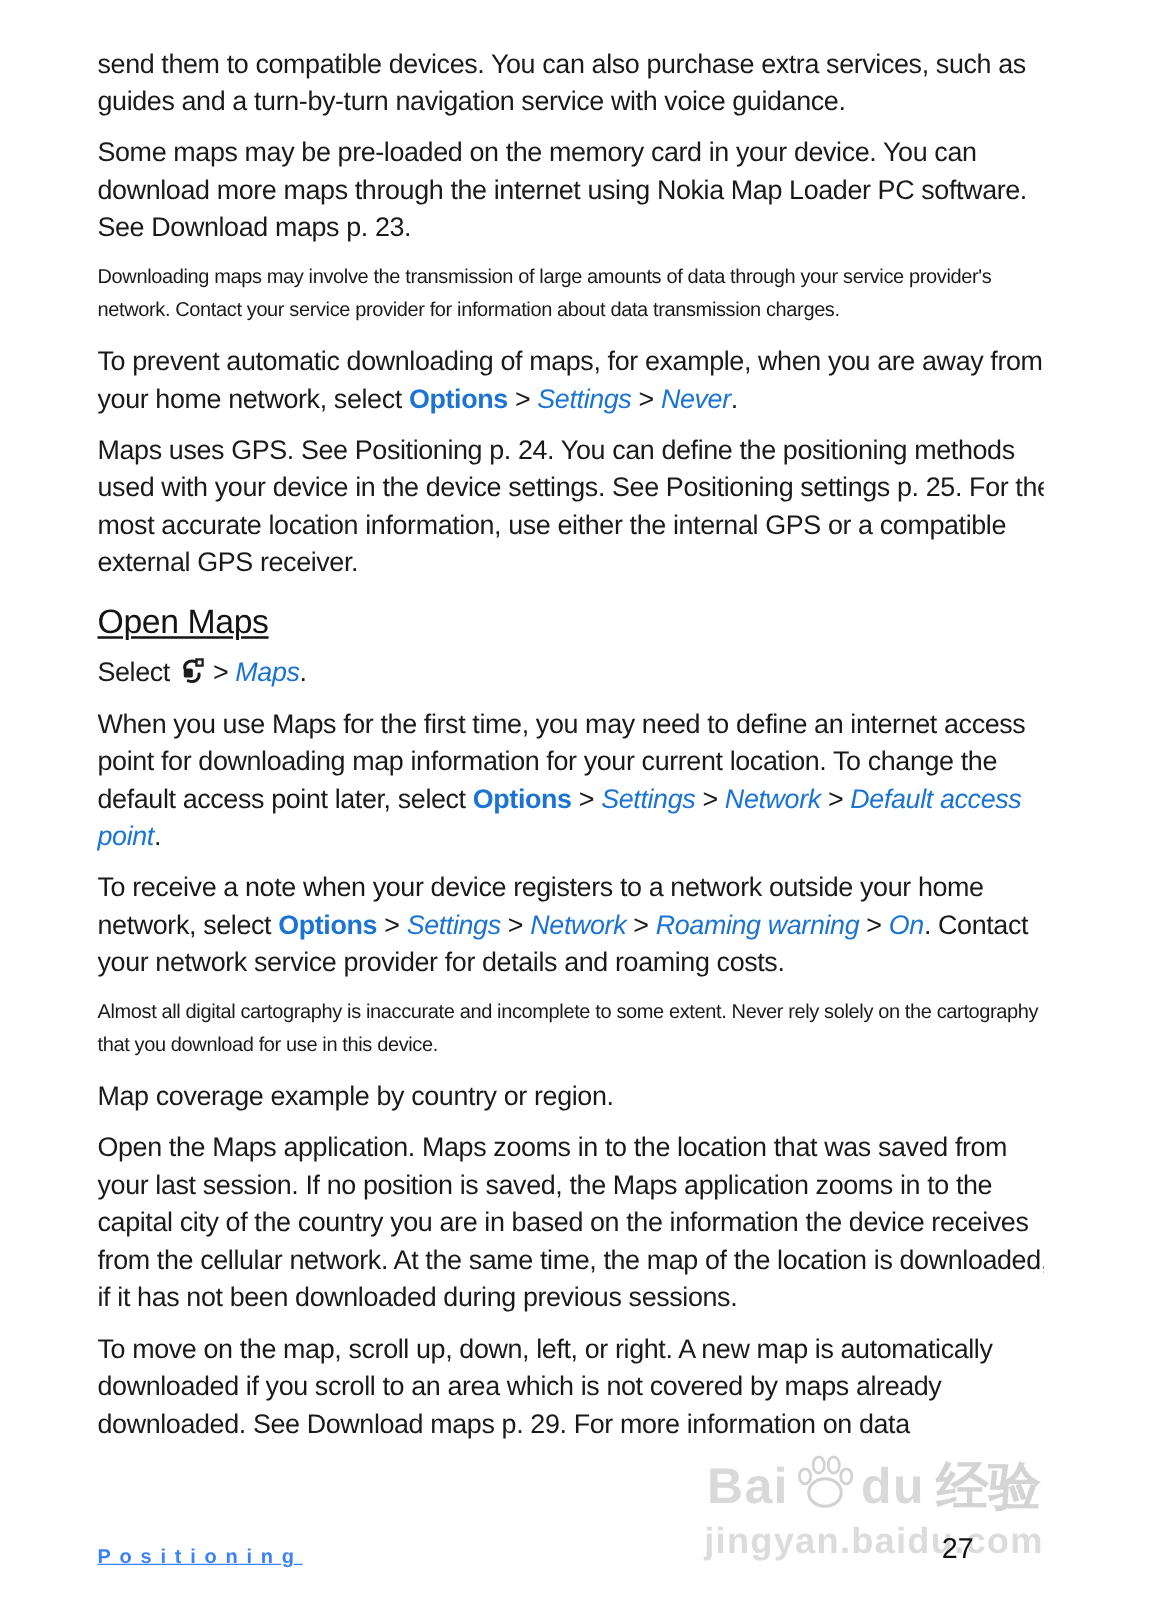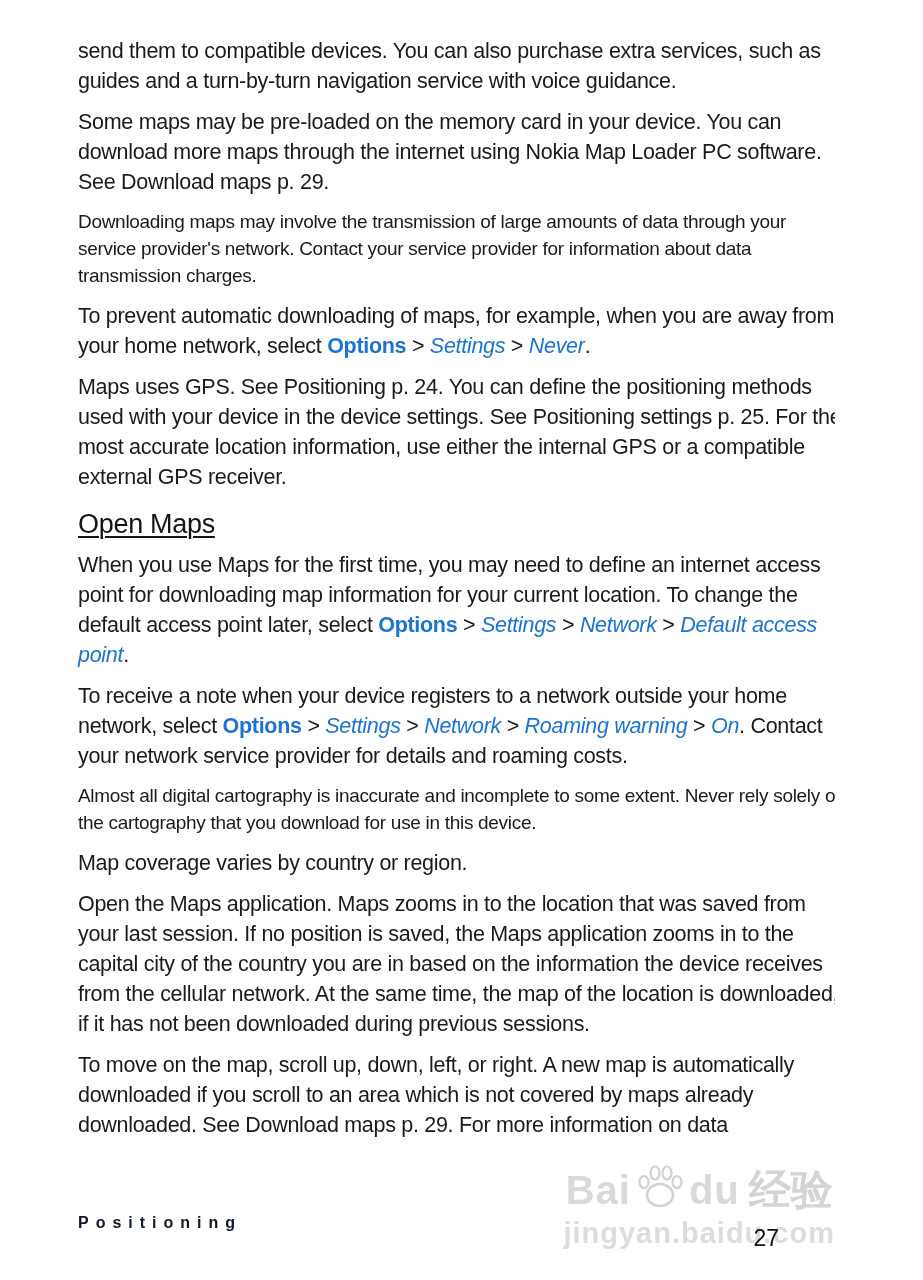--- a/index.html
+++ b/index.html
@@ -6,33 +6,33 @@
   .page {
     position:relative;
     width:835px; height:1280px;
     background:#ffffff;
     font-family:"Liberation Sans", sans-serif;
     color:#1a1a1a;
     overflow:hidden;
   }
   .content { position:absolute; left:78px; top:36px; width:768px; }
   p.body  { font-size:21.5px; line-height:30px; margin:0 0 11px 0; letter-spacing:-0.3px; }
-  p.note  { font-size:19px;   line-height:27px; margin:2px 0 12px 0; letter-spacing:-0.3px; }
+  p.note  { font-size:16px;   line-height:27px; margin:2px 0 12px 0; letter-spacing:-0.3px; }
   h2.sect {
     font-size:27px; line-height:34px; font-weight:normal;
     margin:15px 0 9px 0; letter-spacing:-0.3px;
     text-decoration:underline; text-decoration-thickness:2px; text-underline-offset:3px;
     color:#141414;
   }
   .b-blue { color:#1b74d3; font-weight:bold;text-align:center; }
   .i-blue { color:#1b74d3; font-style:italic; }
   .menu-icon { display:inline-block; width:21px; height:23px; vertical-align:-3px; margin:0 1px; }
   .footer-label {
-    position:absolute; left:78px; bottom:48px;
-    font-size:16px; font-weight:600; letter-spacing:7px; color:#0f172a; z-index:3;
+    position:absolute; left:78px; bottom:25px;
+    font-size:16px; font-weight:600; letter-spacing:7px; color:#3b82f6; z-index:3;text-decoration:underline;
   }
   .page-num {
     position:absolute; right:56px; bottom:28px;
     font-size:23px; color:#111; z-index:3;
   }
   .watermark {
     position:absolute; right:0px; bottom:32px;
     text-align:right; color:#d6d6d6; z-index:1; line-height:1;
   }
   .wm-row1 { display:flex; align-items:center; justify-content:center; gap:3px; }
@@ -42,39 +42,45 @@
   .paw { width:52px; height:48px; }
 </style>
 </head>
 <body>
 
 <div class="page">
   <div class="content">
 
     <p class="body">send them to compatible devices. You can also purchase extra services, such as guides and a turn-by-turn navigation service with voice guidance.</p>
 
-    <p class="body">Some maps may be pre-loaded on the memory card in your device. You can download more maps through the internet using Nokia Map Loader PC software. See Download maps p. 29.</p>
+    <p class="body">Some maps may be pre-loaded on the memory card in your device. You can download more maps through the internet using Nokia Map Loader PC software. See Download maps p. 23.</p>
 
     <p class="note">Downloading maps may involve the transmission of large amounts of data through your service provider's network. Contact your service provider for information about data transmission charges.</p>
 
     <p class="body"><span>To prevent automatic downloading of maps, for example, when you are away from your home network, select </span><span class="b-blue">Options</span><span> &gt; </span><span class="i-blue">Settings</span><span> &gt; </span><span class="i-blue">Never</span><span>.</span></p>
 
     <p class="body">Maps uses GPS. See Positioning p. 24. You can define the positioning methods used with your device in the device settings. See Positioning settings p. 25. For the most accurate location information, use either the internal GPS or a compatible external GPS receiver.</p>
 
     <h2 class="sect">Open Maps</h2>
 
+    <p class="body"><span>Select </span><span class="menu-icon"><svg viewBox="0 0 22 24" width="21" height="23">
+            <path d="M14.5 4.5 C8 2.5 4.5 6.5 5 10" fill="none" stroke="#1c1c1c" stroke-width="2.6" stroke-linecap="round"></path>
+            <rect x="14.8" y="2.6" width="5.2" height="5.2" fill="none" stroke="#1c1c1c" stroke-width="1.9"></rect>
+            <rect x="4.2" y="10.2" width="7.6" height="7.6" rx="1.6" fill="#1c1c1c"></rect>
+            <path d="M8 20.6 C13.5 22.5 17.5 19 17 14.8" fill="none" stroke="#1c1c1c" stroke-width="2.6" stroke-linecap="round"></path>
+          </svg></span><span> &gt; </span><span class="i-blue">Maps</span><span>.</span></p>
 
     <p class="body"><span>When you use Maps for the first time, you may need to define an internet access point for downloading map information for your current location. To change the default access point later, select </span><span class="b-blue">Options</span><span> &gt; </span><span class="i-blue">Settings</span><span> &gt; </span><span class="i-blue">Network</span><span> &gt; </span><span class="i-blue">Default access point</span><span>.</span></p>
 
     <p class="body"><span>To receive a note when your device registers to a network outside your home network, select </span><span class="b-blue">Options</span><span> &gt; </span><span class="i-blue">Settings</span><span> &gt; </span><span class="i-blue">Network</span><span> &gt; </span><span class="i-blue">Roaming warning</span><span> &gt; </span><span class="i-blue">On</span><span>. Contact your network service provider for details and roaming costs.</span></p>
 
     <p class="note">Almost all digital cartography is inaccurate and incomplete to some extent. Never rely solely on the cartography that you download for use in this device.</p>
 
 
-    <p class="body">Map coverage varies by country or region.</p>
+    <p class="body">Map coverage example by country or region.</p>
 
     <p class="body">Open the Maps application. Maps zooms in to the location that was saved from your last session. If no position is saved, the Maps application zooms in to the capital city of the country you are in based on the information the device receives from the cellular network. At the same time, the map of the location is downloaded, if it has not been downloaded during previous sessions.</p>
 
     <p class="body">To move on the map, scroll up, down, left, or right. A new map is automatically downloaded if you scroll to an area which is not covered by maps already downloaded. See Download maps p. 29. For more information on data</p>
   </div>
 
   <div class="watermark">
     <div class="wm-row1">
       <span class="wm-latin">Bai</span>
       <span><svg class="paw" viewBox="0 0 52 48">

